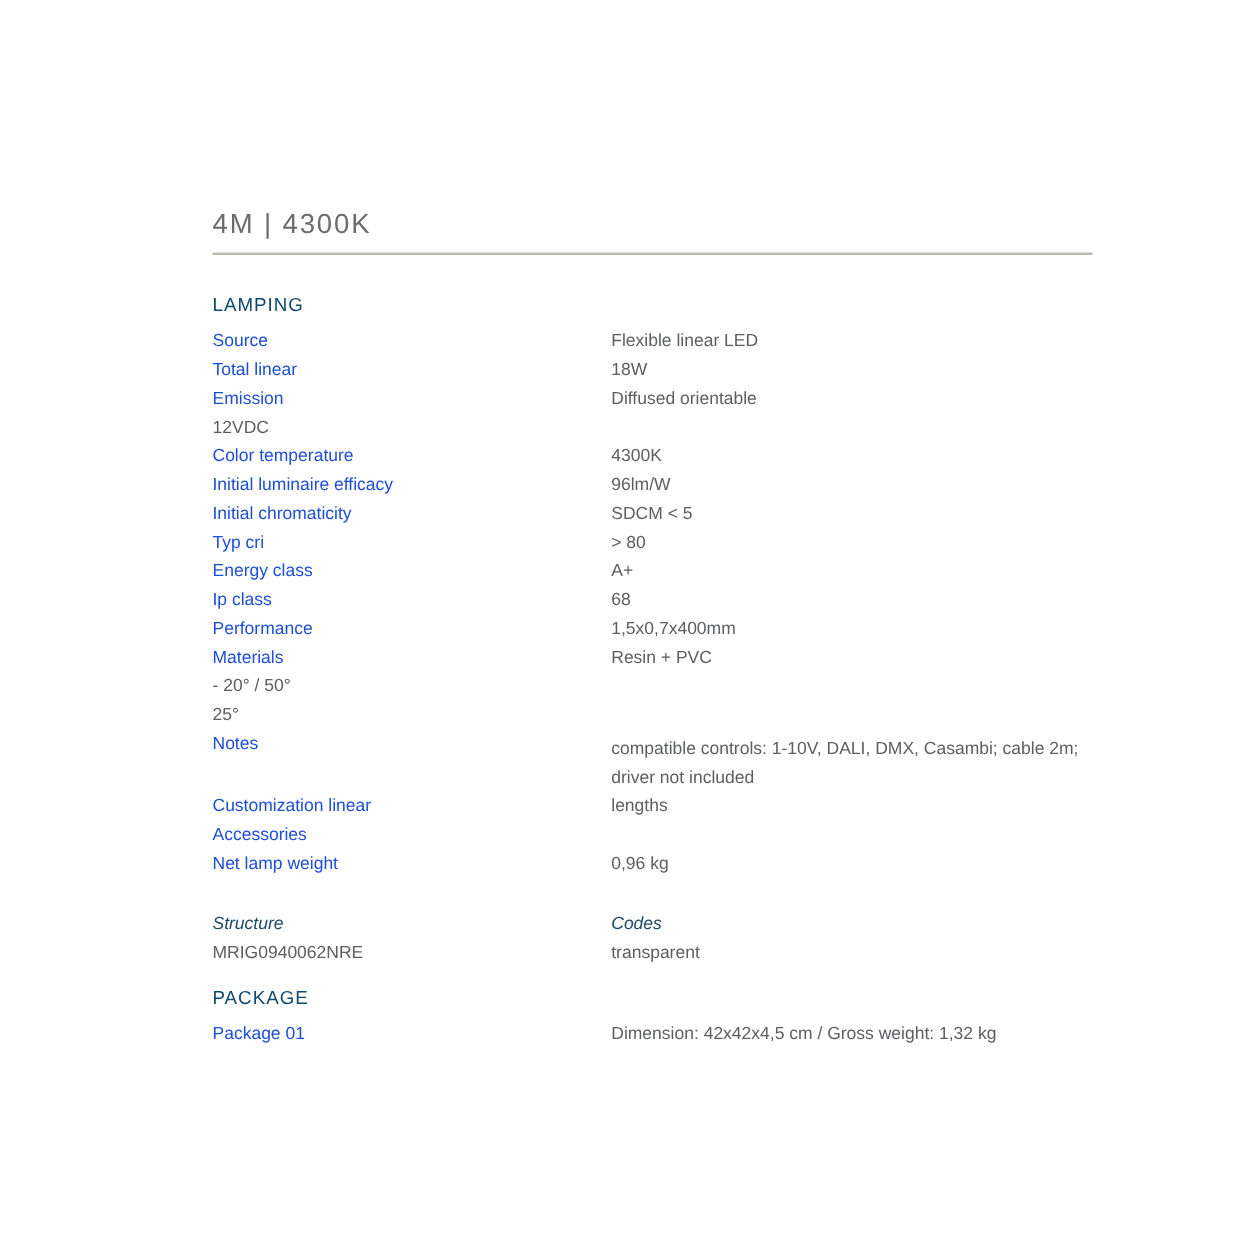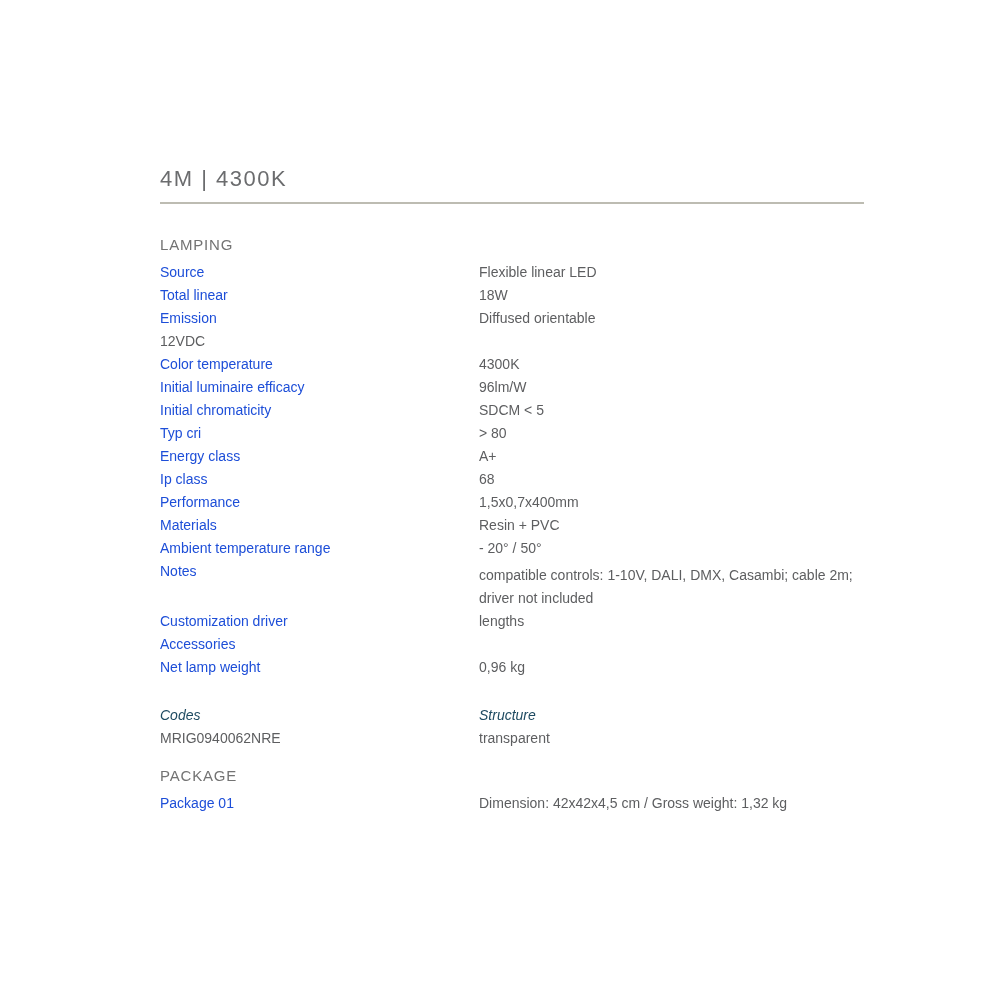--- a/index.html
+++ b/index.html
@@ -6,42 +6,42 @@
     margin: 0;
     padding: 0;
     background: #ffffff;
     width: 1000px;
     height: 1000px;
     font-family: "Liberation Sans", sans-serif;
     -webkit-font-smoothing: antialiased;
   }
   .sheet {
     position: absolute;
-    left: 160px;
+    left: 170px;
     top: 166px;
     width: 704px;
     color: #5d5e60;
   }
   .page-title {
     font-size: 22px;
     line-height: 26px;
     color: #6b6c6e;
     letter-spacing: 1.5px;
     font-weight: 400;
   }
   .divider {
     border: none;
     border-top: 2px solid #bdbcb2;
     margin: 10px 0 0 0;
   }
   .section-heading {
     font-size: 15px;
     line-height: 16px;
     letter-spacing: 0.8px;
-    color: #737373;
+    color: #0c4a6e;
     font-weight: 400;
     margin-top: 33px;
   }
   .spec-rows {
     margin-top: 8px;
     font-size: 14px;
   }
   .spec-row {
     display: grid;
     grid-template-columns: 319px 1fr;
@@ -129,47 +129,47 @@
       </div>
       <div class="spec-row">
         <span class="spec-label">Performance</span>
         <span class="spec-value">1,5x0,7x400mm</span>
       </div>
       <div class="spec-row">
         <span class="spec-label">Materials</span>
         <span class="spec-value">Resin + PVC</span>
       </div>
       <div class="spec-row">
-        <span class="spec-label">Ambient temperature range</span>
         <span class="spec-value">- 20° / 50°</span>
       </div>
       <div class="spec-row">
+        <span class="spec-value">25°</span>
       </div>
       <div class="spec-row wrap">
         <span class="spec-label">Notes</span>
         <span class="spec-value">compatible controls: 1-10V, DALI, DMX, Casambi; cable 2m; driver not included</span>
       </div>
       <div class="spec-row">
-        <span class="spec-label">Customization driver</span>
+        <span class="spec-label">Customization linear</span>
         <span class="spec-value">lengths</span>
       </div>
       <div class="spec-row">
         <span class="spec-label">Accessories</span>
       </div>
       <div class="spec-row">
         <span class="spec-label">Net lamp weight</span>
         <span class="spec-value">0,96 kg</span>
       </div>
     </div>
   </div>
 
   <div class="codes-section">
     <div class="codes-grid">
+      <span class="italic-heading">Structure</span>
       <span class="italic-heading">Codes</span>
-      <span class="italic-heading">Structure</span>
     </div>
     <div class="codes-grid">
       <span class="spec-value">MRIG0940062NRE</span>
       <span class="spec-value">transparent</span>
     </div>
   </div>
 
   <div class="package-section">
     <div class="section-heading">PACKAGE</div>
     <div class="spec-rows">

